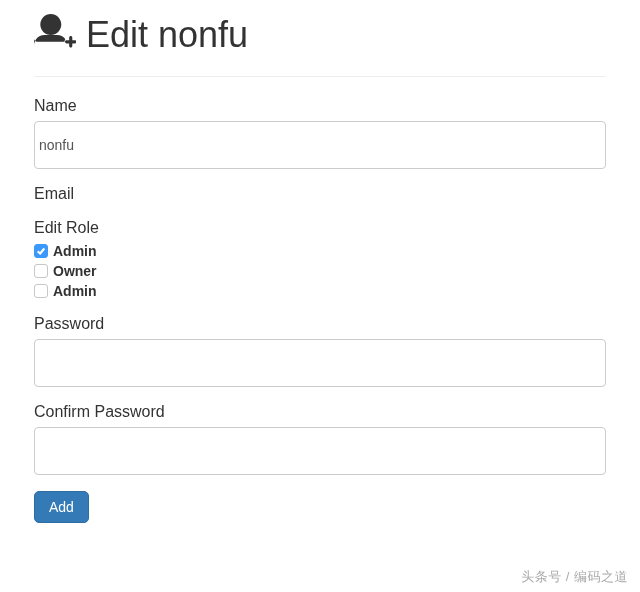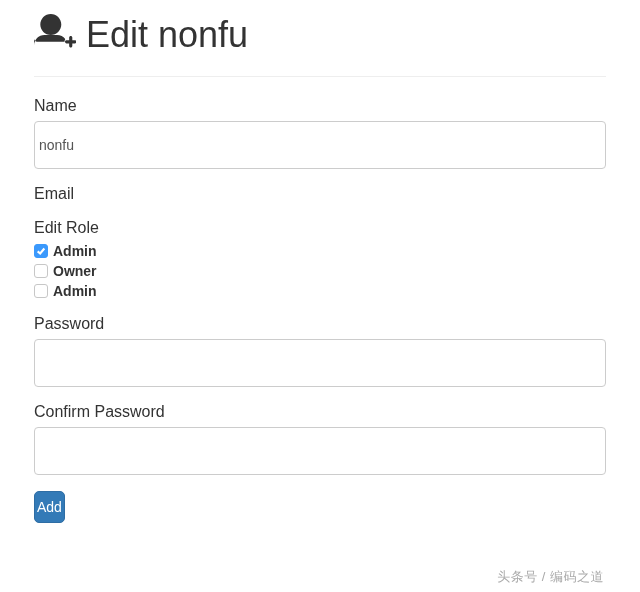--- a/index.html
+++ b/index.html
@@ -90,33 +90,33 @@
       stroke: #fff;
       stroke-width: 2.5;
     }
     .role-label {
       font-size: 14px;
       font-weight: 700;
       color: #333;
     }
     .btn-primary {
       display: inline-block;
-      padding: 7px 2px;
+      padding: 7px 14px;
       font-size: 14px;
       font-weight: 400;
       color: #fff;
       background: #337ab7;
       border: 1px solid #2e6da4;
       border-radius: 5px;
       cursor: pointer;
       font-family: inherit;
     }
     .watermark {
       position: absolute;
-      right: 36px;
+      right: 12px;
       bottom: 6px;
       font-size: 13px;
       color: #aaa;
       letter-spacing: 0.5px;
     }
   </style>
 </head>
 <body>
 
 <div class="page-header">

